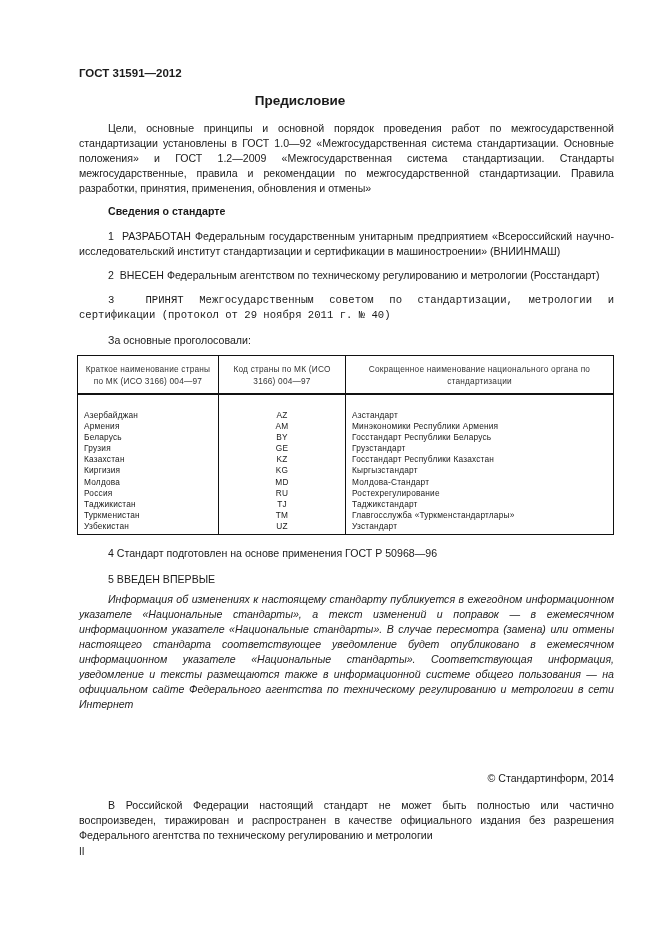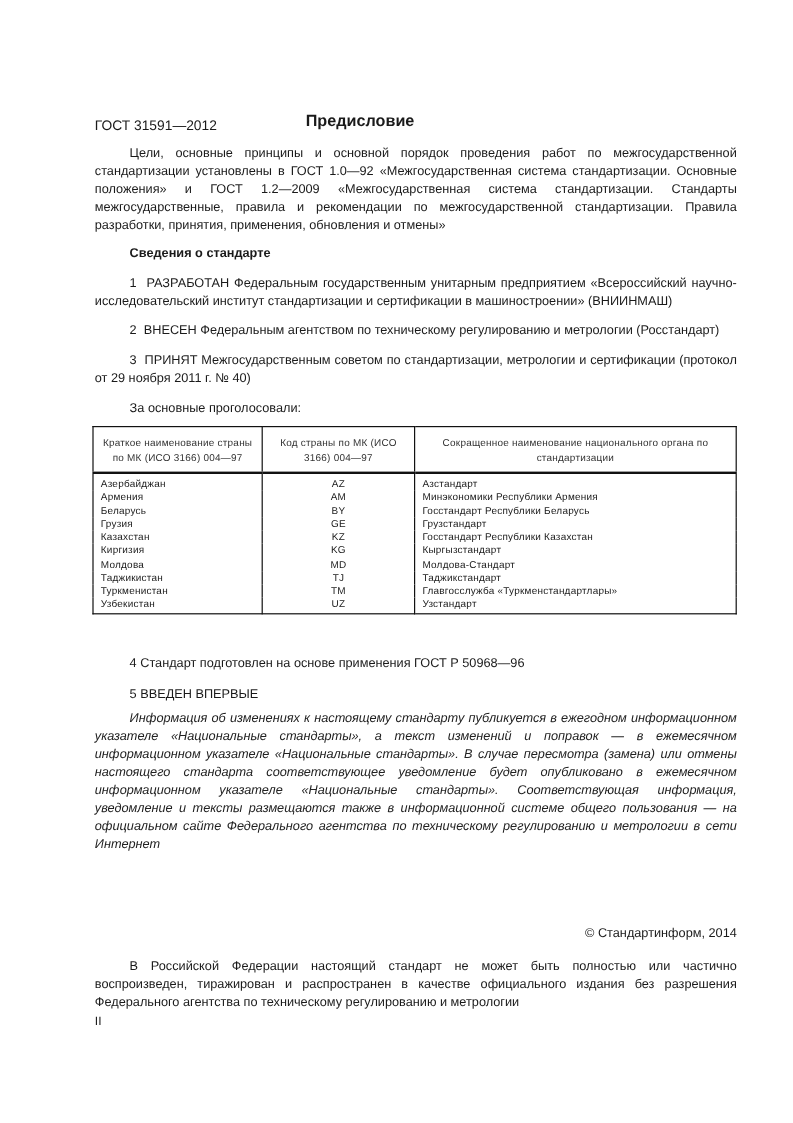--- a/index.html
+++ b/index.html
@@ -1,33 +1,33 @@
 <!DOCTYPE html>
 <html><head>
 <meta charset="utf-8">
 <style>
   html, body { margin: 0; padding: 0; background: #ffffff; }
   body { width: 661px; height: 936px; position: relative; overflow: hidden;
          font-family: "Liberation Sans", "DejaVu Sans", sans-serif; color: #1a1a1a; }
   .abs { position: absolute; }
-  .doc-id { left: 79px; top: 67px; font-size: 11.5px; font-weight: normal; margin-top: 32px; }
+  .doc-id { left: 79px; top: 67px; font-size: 11.5px; font-weight: bold; }
   .title { left: 0; width: 570px; top: 93px; text-align: center; font-size: 13.5px; font-weight: bold; padding-left: 30px; box-sizing: border-box; }
   .para { left: 79px; width: 535px; font-size: 10.6px; line-height: 15px; text-align: justify; }
   .para .ind { display: inline-block; width: 29px; }
   .para.last-left { text-align-last: left; }
   .subhead { left: 108px; font-size: 10.6px; font-weight: bold; }
   .item { left: 79px; width: 535px; font-size: 10.6px; line-height: 15px; text-align: justify; }
   .single { left: 108px; font-size: 10.6px; }
   table.votes { position: absolute; left: 77px; top: 355px; width: 537px; border-collapse: collapse;
                 font-size: 8.3px; letter-spacing: 0.2px; }
   table.votes th { font-weight: normal; color: #333; border: 1px solid #111; height: 37px; line-height: 12px;
                    text-align: center; vertical-align: middle; padding: 0 4px; }
   table.votes tr.head th { border-bottom: 2px solid #111; }
   table.votes td { border-left: 1px solid #111; border-right: 1px solid #111; padding: 0 6px; line-height: 11.1px; height: 11.1px; }
-  table.votes tbody tr:first-child td { padding-top: 3px; margin-top: 24px; }
+  table.votes tbody tr:first-child td { padding-top: 15px; margin-top: 24px; }
   table.votes tbody tr:last-child td { border-bottom: 1.5px solid #111; padding-bottom: 2px; }
   table.votes td.code { text-align: center; }
   .col1 { width: 132px; } .col2 { width: 118px; }
   .info { left: 79px; width: 535px; top: 592px; font-size: 10.6px; line-height: 15px; font-style: italic; text-align: justify; color: #222; }
   .info .ind { display: inline-block; width: 29px; }
   .copyright { right: 47px; top: 772px; font-size: 10.6px; }
   .rights { top: 798px; }
   .page-num { left: 79px; top: 846px; font-size: 10px; }
 </style>
 </head>
@@ -38,21 +38,21 @@
 <div class="abs title">Предисловие</div>
 
 <div class="abs para last-left" style="top:121px;"><span class="ind"></span><span>Цели, основные принципы и основной порядок проведения работ по межгосударственной стандартизации установлены в ГОСТ 1.0—92 «Межгосударственная система стандартизации. Основные положения» и ГОСТ 1.2—2009 «Межгосударственная система стандартизации. Стандарты межгосударственные, правила и рекомендации по межгосударственной стандартизации. Правила разработки, принятия, применения, обновления и отмены»</span></div>
 
 <div class="abs subhead" style="top:205px;">Сведения о стандарте</div>
 
 <div class="abs item" style="top:229px;"><span class="ind" style="display:inline-block;width:29px;"></span><span>1</span>&nbsp; <span>РАЗРАБОТАН Федеральным государственным унитарным предприятием «Всероссийский научно-исследовательский институт стандартизации и сертификации в машиностроении» (ВНИИНМАШ)</span></div>
 
 <div class="abs item" style="top:268px;"><span class="ind" style="display:inline-block;width:29px;"></span><span>2</span>&nbsp; <span>ВНЕСЕН Федеральным агентством по техническому регулированию и метрологии (Росстандарт)</span></div>
 
-<div class="abs item" style="top:293px; text-align-last:left;"><span class="ind" style="display:inline-block;width:29px;"></span><span>3</span>&nbsp; <span>ПРИНЯТ Межгосударственным советом по стандартизации, метрологии и сертификации (протокол от 29 ноября 2011 г. № 40)</span></div>
+<div class="abs item" style="top:293px; text-align-last:left;font-family:Liberation Mono, monospace;"><span class="ind" style="display:inline-block;width:29px;"></span><span>3</span>&nbsp; <span>ПРИНЯТ Межгосударственным советом по стандартизации, метрологии и сертификации (протокол от 29 ноября 2011 г. № 40)</span></div>
 
 <div class="abs single" style="top:334px;">За основные проголосовали:</div>
 
 <table class="votes">
   <thead>
     <tr class="head">
       <th class="col1">Краткое наименование страны по МК (ИСО 3166) 004—97</th>
       <th class="col2">Код страны по МК (ИСО 3166) 004—97</th>
       <th>Сокращенное наименование национального органа по стандартизации</th>
     </tr>
@@ -87,20 +87,25 @@
         <td>Киргизия</td>
         <td class="code">KG</td>
         <td>Кыргызстандарт</td>
       </tr>
     <tr>
         <td>Молдова</td>
         <td class="code">MD</td>
         <td>Молдова-Стандарт</td>
       </tr>
     <tr>
+        <td>Россия</td>
+        <td class="code">RU</td>
+        <td>Ростехрегулирование</td>
+      </tr>
+    <tr>
         <td>Таджикистан</td>
         <td class="code">TJ</td>
         <td>Таджикстандарт</td>
       </tr>
     <tr>
         <td>Туркменистан</td>
         <td class="code">TM</td>
         <td>Главгосслужба «Туркменстандартлары»</td>
       </tr>
     <tr>

